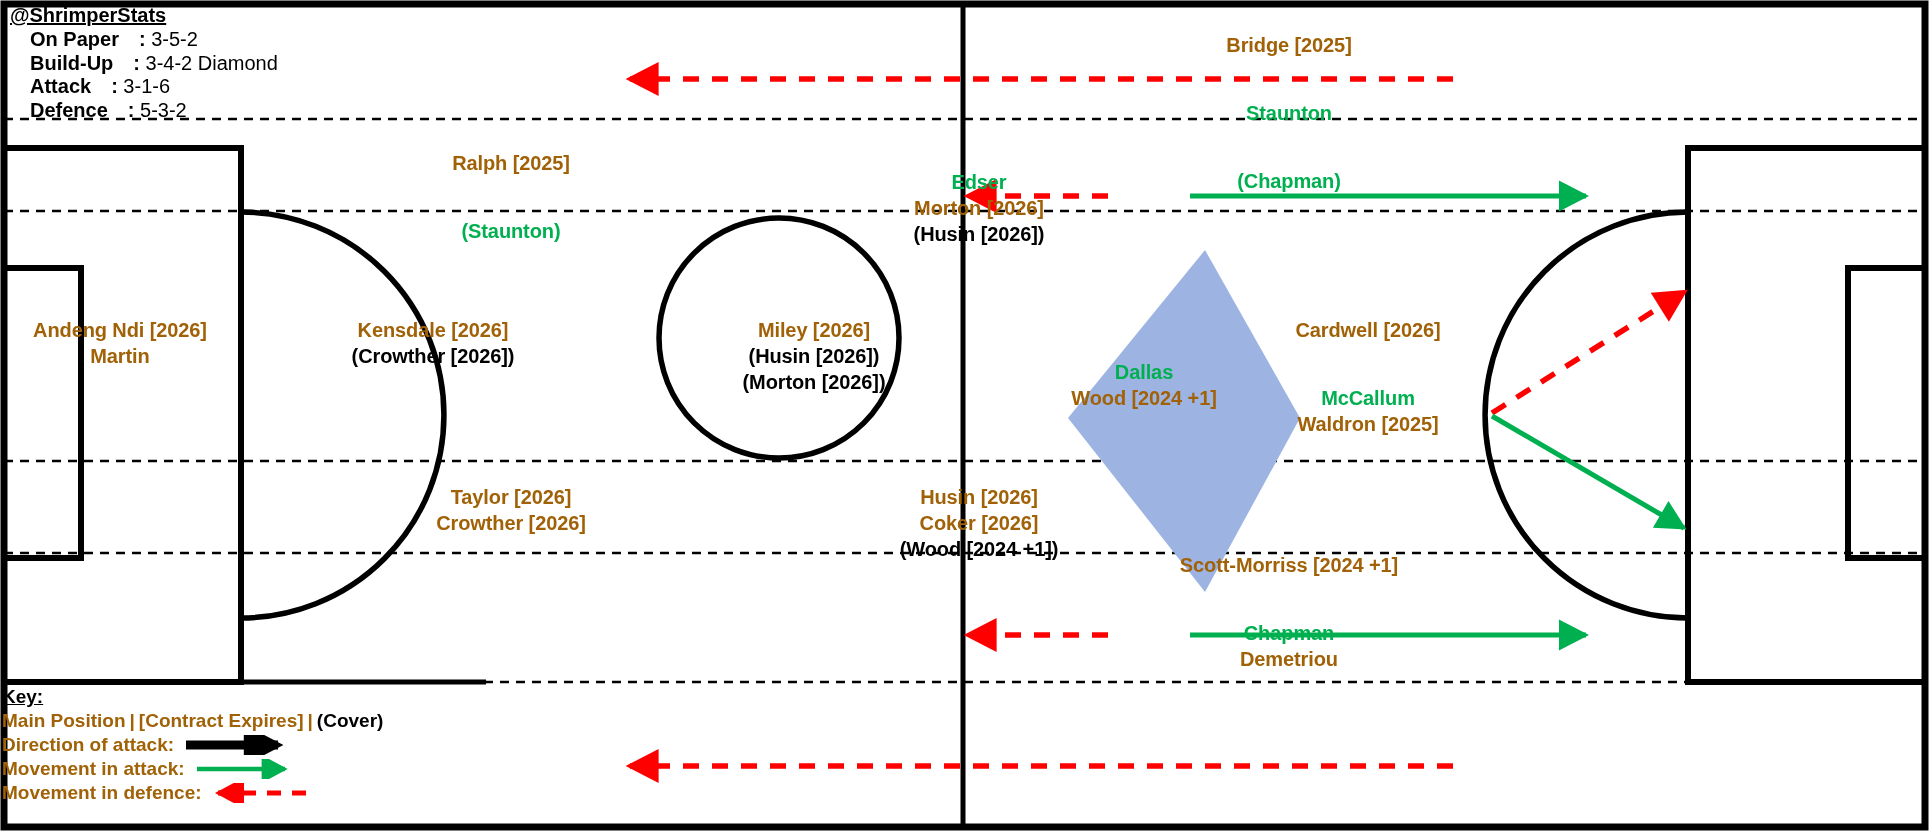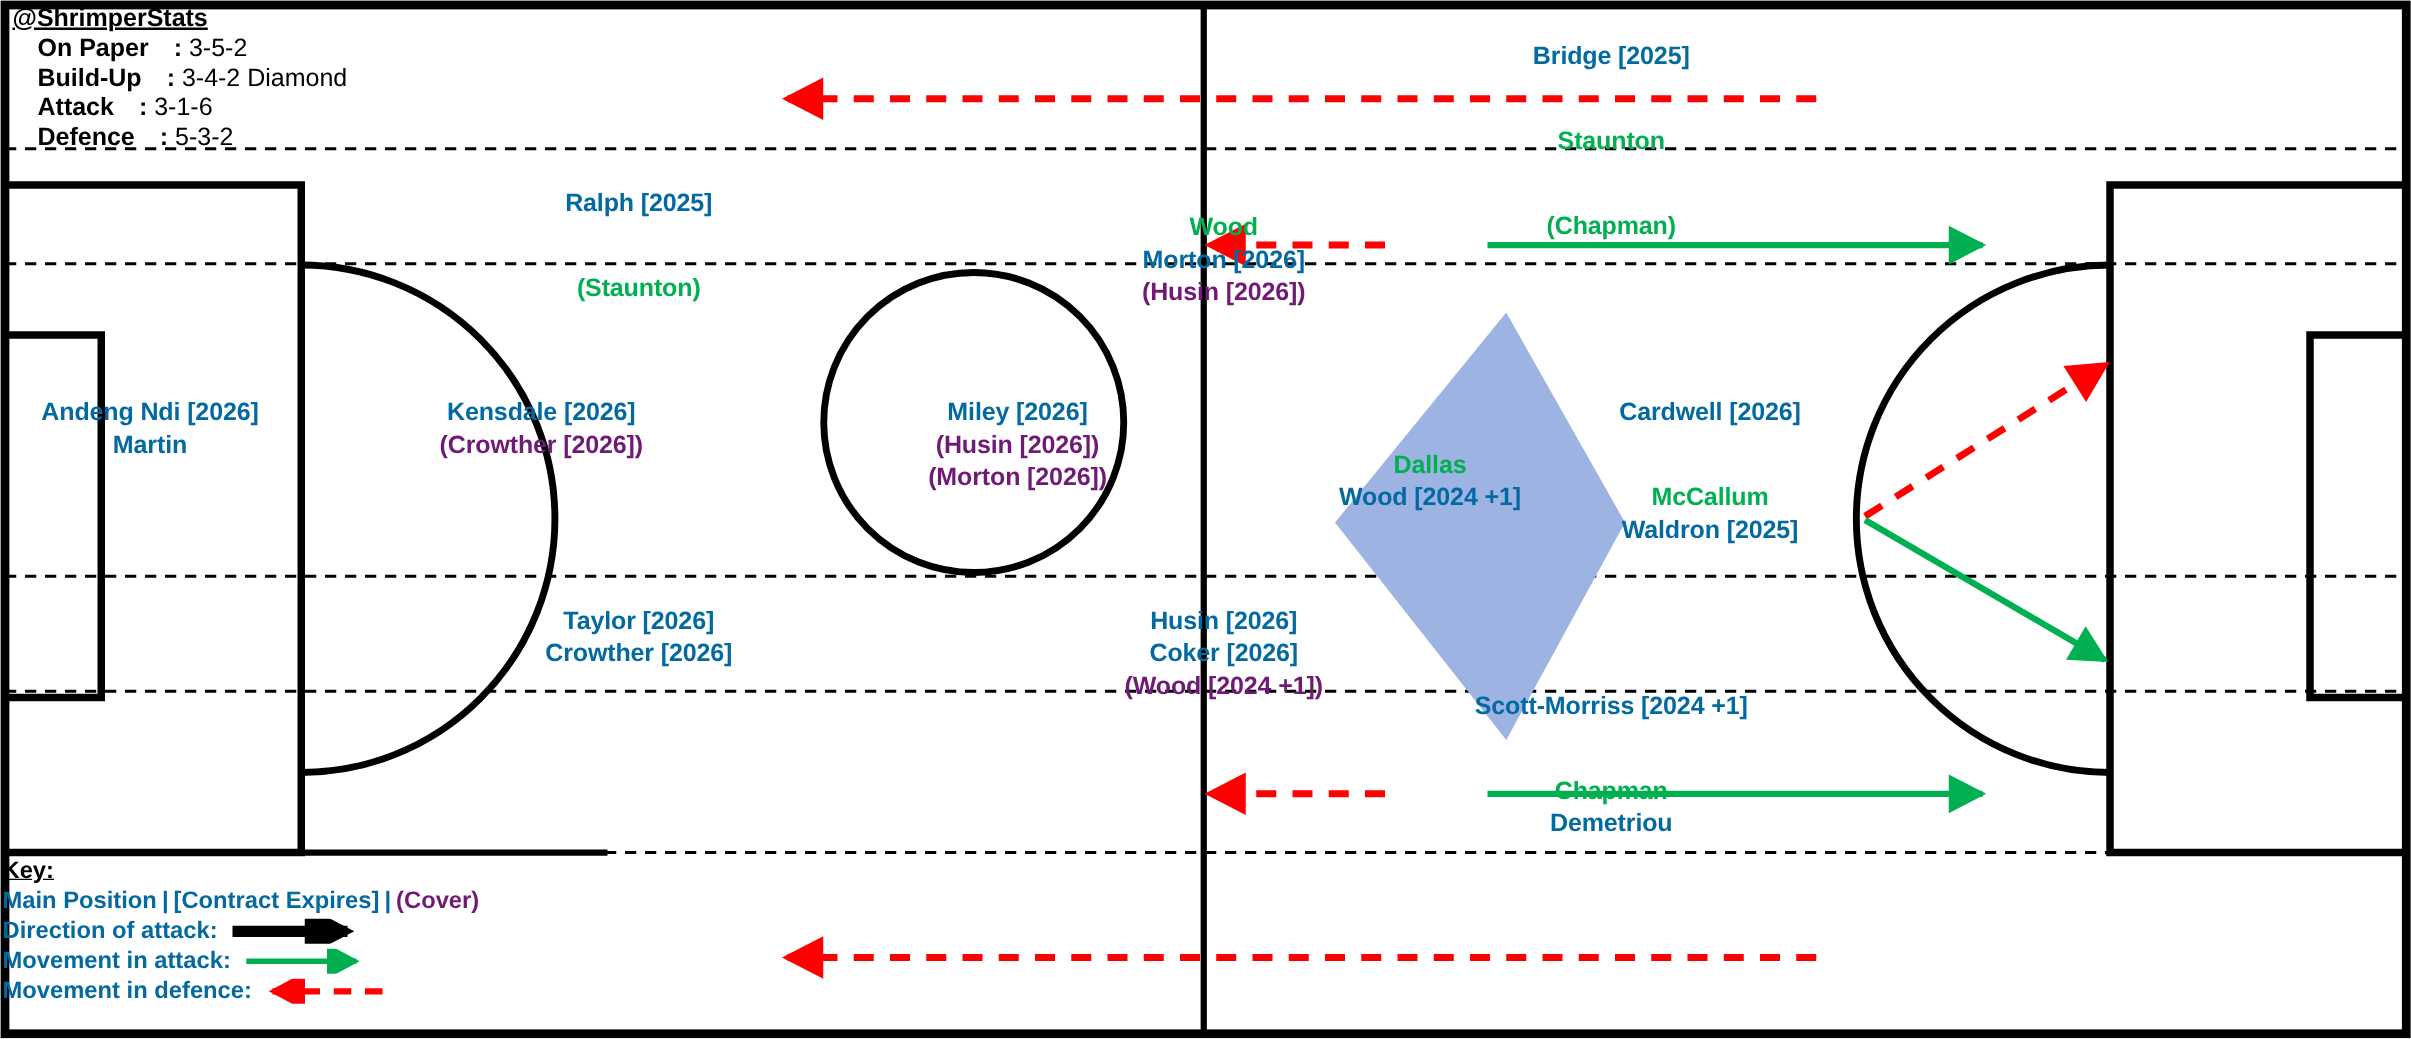--- a/index.html
+++ b/index.html
@@ -25,23 +25,23 @@
     position: absolute;
     text-align: center;
     font-weight: bold;
     line-height: 1.29;
     white-space: nowrap;
     transform: translateX(-50%);
     font-size: 20px;
     letter-spacing: -0.1px;
   }
   .lbl .ln { display: block; }
-  .black { color: #0369a1; }
+  .black { color: #a16207; }
   .green { color: #00B050; margin-top: 42px; }
-  .red   { color: #701a75; }
+  .red   { color: #000000; }
 
   
   #header-block {
     position: absolute;
     left: 10px; top: 4px;
     font-size: 20px;
     line-height: 1.19;
     color: #000;
     z-index: 6;
   }
@@ -167,21 +167,21 @@
       <div class="lbl" style="left: 1289px; top: 33px;">
         <span class="ln black">Bridge [2025]</span>
         <span class="ln green">Staunton</span>
         <span class="ln green">(Chapman)</span>
       </div>
       <div class="lbl" style="left: 511px; top: 151px;">
         <span class="ln black">Ralph [2025]</span>
         <span class="ln green">(Staunton)</span>
       </div>
       <div class="lbl" style="left: 979px; top: 128px;">
-        <span class="ln green">Wood</span>
+        <span class="ln green">Edser</span>
         <span class="ln black">Morton [2026]</span>
         <span class="ln red">(Husin [2026])</span>
       </div>
       <div class="lbl" style="left: 814px; top: 318px;">
         <span class="ln black">Miley [2026]</span>
         <span class="ln red">(Husin [2026])</span>
         <span class="ln red">(Morton [2026])</span>
       </div>
       <div class="lbl" style="left: 1144px; top: 318px;">
         <span class="ln green">Dallas</span>

